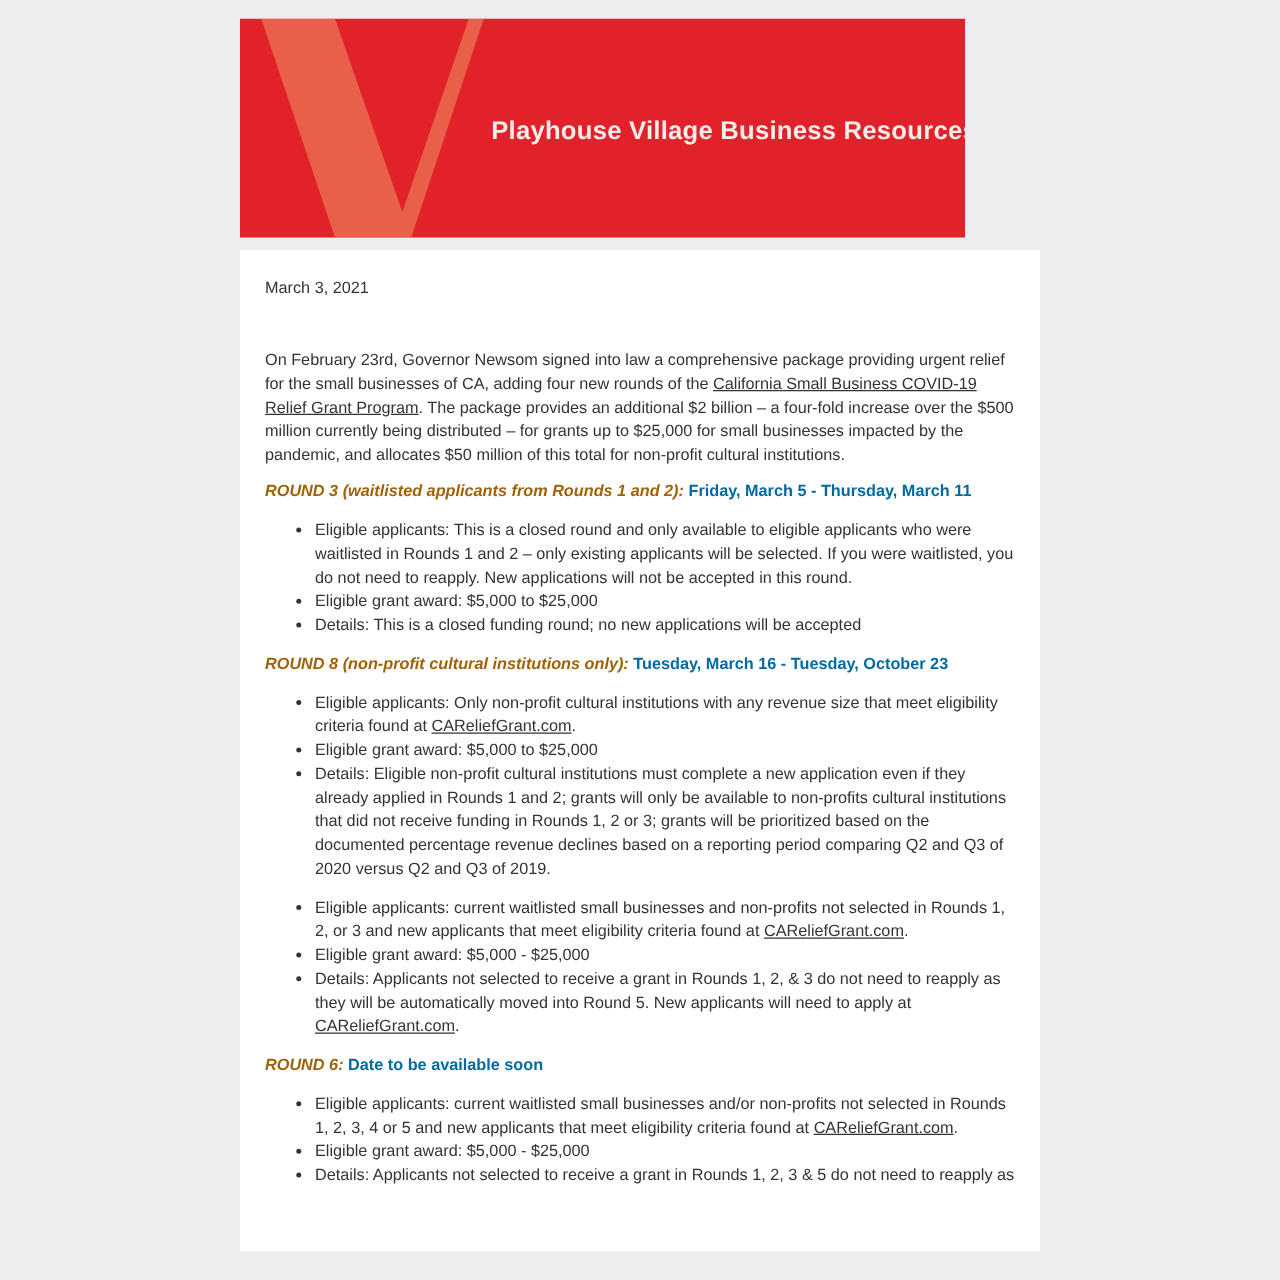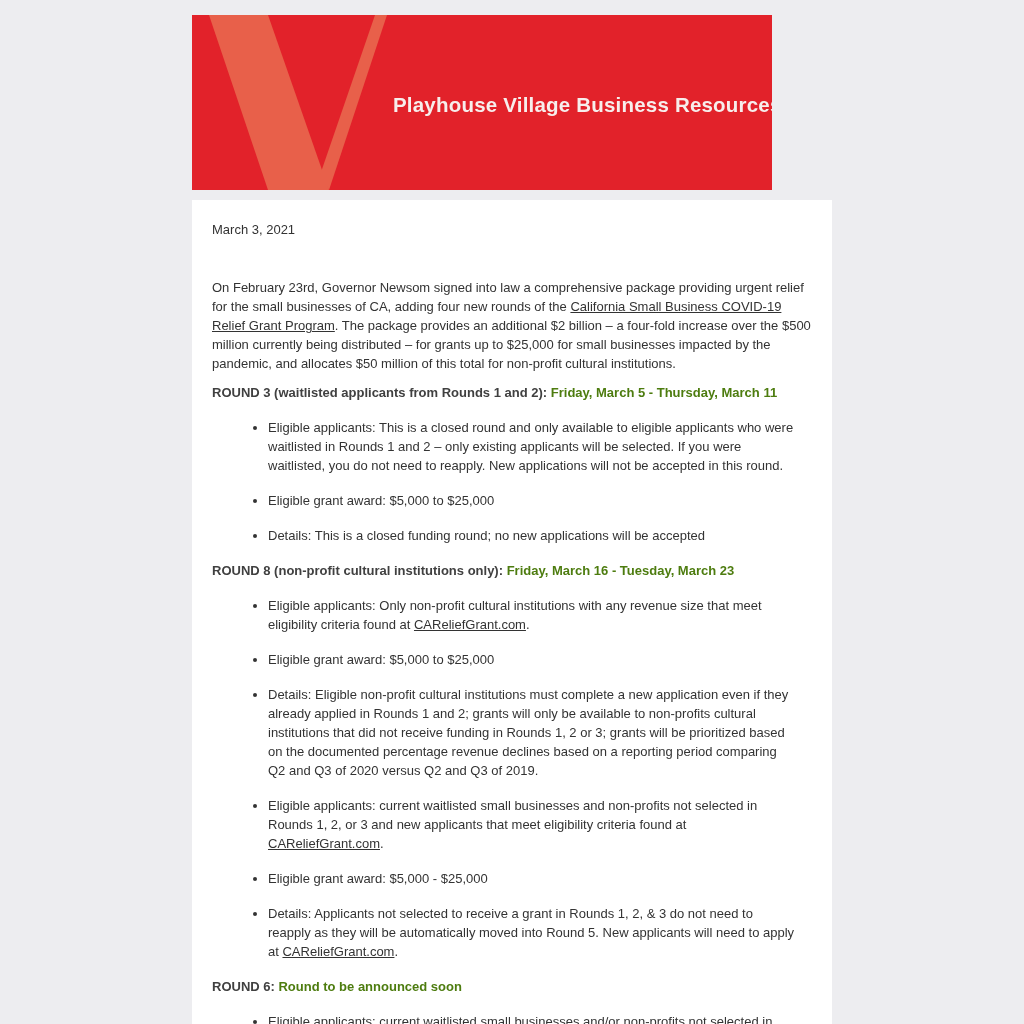--- a/index.html
+++ b/index.html
@@ -21,24 +21,24 @@
   }
   .content {
     margin-top: 10px; background: #ffffff;
     padding: 20px 20px 40px 20px;
     color: #333333; font-size: 13px; line-height: 19px;
   }
   .content p { margin: 0 0 10px 0; }
   .date { margin-bottom: 39px !important; }
   .content a { color: #333333; text-decoration: underline; }
   .round-head { font-weight: bold; margin: 0 0 12px 0 !important; }
-  .round-head .red { color: #404040; }
-  .round-head .dark { color: #4d7c0f; }
+  .round-head .red { color: #a16207; font-style: italic; }
+  .round-head .dark { color: #0369a1; }
   ul { margin: 0 0 12px 0; padding-left: 40px; }
-  li { margin: 16px; }
+  li { margin: 0; }
 </style>
 </head>
 <body>
 
 <div class="wrap">
   <div class="banner">
     <svg width="640" height="175">
       <polygon points="17,0 76,0 137,175 76,175" fill="#e8604a"></polygon>
       <polygon points="183,0 195,0 137,175 128,160" fill="#e8604a"></polygon>
     </svg>
@@ -48,32 +48,32 @@
   <div class="content">
     <p class="date">March 3, 2021</p>
     <p><span>On February 23rd, Governor Newsom signed into law a comprehensive package providing urgent relief for the small businesses of CA, adding four new rounds of the </span><a href="#">California Small Business COVID-19 Relief Grant Program</a><span>. The package provides an additional $2 billion – a four-fold increase over the $500 million currently being distributed – for grants up to $25,000 for small businesses impacted by the pandemic, and allocates $50 million of this total for non-profit cultural institutions.</span></p>
     <div id="rounds">
         <p class="round-head"><span class="red">ROUND 3 (waitlisted applicants from Rounds 1 and 2):</span><span class="dark"> Friday, March 5 - Thursday, March 11</span></p>
         <ul>
           <li><span>Eligible applicants: This is a closed round and only available to eligible applicants who were waitlisted in Rounds 1 and 2 – only existing applicants will be selected. If you were waitlisted, you do not need to reapply. New applications will not be accepted in this round.</span></li>
           <li><span>Eligible grant award: $5,000 to $25,000</span></li>
           <li><span>Details: This is a closed funding round; no new applications will be accepted</span></li>
         </ul>
-        <p class="round-head"><span class="red">ROUND 8 (non-profit cultural institutions only):</span><span class="dark"> Friday, March 16 - Tuesday, March 23</span></p>
+        <p class="round-head"><span class="red">ROUND 8 (non-profit cultural institutions only):</span><span class="dark"> Tuesday, March 16 - Tuesday, October 23</span></p>
         <ul>
           <li><span>Eligible applicants: Only non-profit cultural institutions with any revenue size that meet eligibility criteria found at </span><a href="#">CAReliefGrant.com</a><span>.</span></li>
           <li><span>Eligible grant award: $5,000 to $25,000</span></li>
           <li><span>Details: Eligible non-profit cultural institutions must complete a new application even if they already applied in Rounds 1 and 2; grants will only be available to non-profits cultural institutions that did not receive funding in Rounds 1, 2 or 3; grants will be prioritized based on the documented percentage revenue declines based on a reporting period comparing Q2 and Q3 of 2020 versus Q2 and Q3 of 2019.</span></li>
         </ul>
         <ul>
           <li><span>Eligible applicants: current waitlisted small businesses and non-profits not selected in Rounds 1, 2, or 3 and new applicants that meet eligibility criteria found at </span><a href="#">CAReliefGrant.com</a><span>.</span></li>
           <li><span>Eligible grant award: $5,000 - $25,000</span></li>
           <li><span>Details: Applicants not selected to receive a grant in Rounds 1, 2, &amp; 3 do not need to reapply as they will be automatically moved into Round 5. New applicants will need to apply at </span><a href="#">CAReliefGrant.com</a><span>.</span></li>
         </ul>
-        <p class="round-head"><span class="red">ROUND 6:</span><span class="dark"> Round to be announced soon</span></p>
+        <p class="round-head"><span class="red">ROUND 6:</span><span class="dark"> Date to be available soon</span></p>
         <ul>
           <li><span>Eligible applicants: current waitlisted small businesses and/or non-profits not selected in Rounds 1, 2, 3, 4 or 5 and new applicants that meet eligibility criteria found at </span><a href="#">CAReliefGrant.com</a><span>.</span></li>
           <li><span>Eligible grant award: $5,000 - $25,000</span></li>
           <li><span>Details: Applicants not selected to receive a grant in Rounds 1, 2, 3 &amp; 5 do not need to reapply as</span></li>
         </ul>
       </div>
   </div>
 </div>
 
 </body></html>

